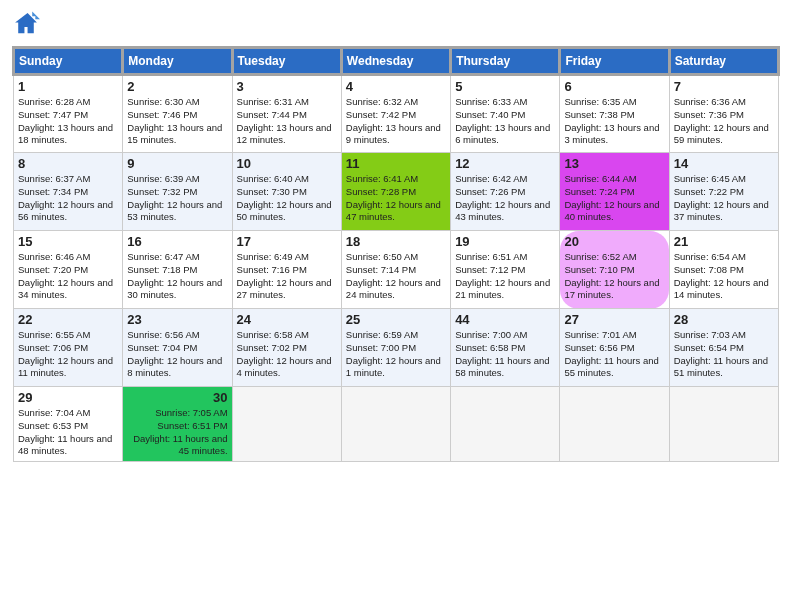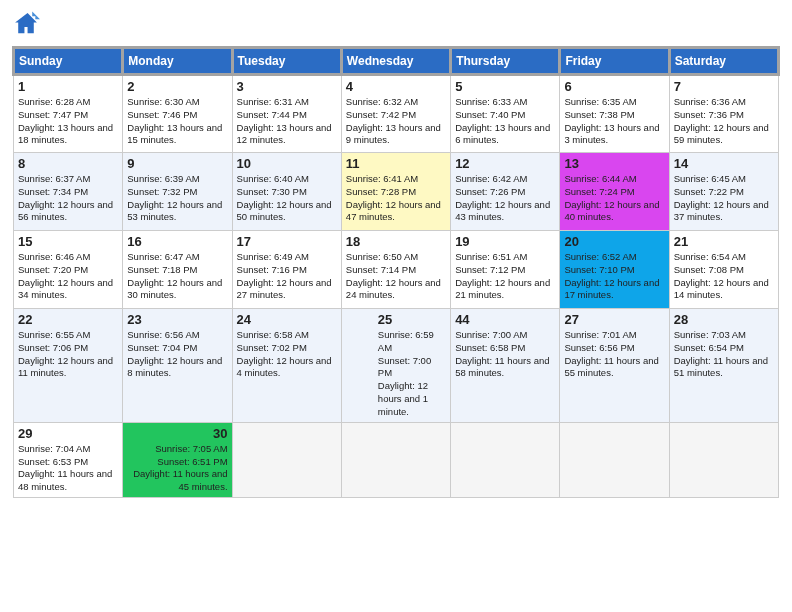--- a/index.html
+++ b/index.html
@@ -166,21 +166,21 @@
             <div class="cell-content">Sunrise: 6:37 AM<br>Sunset: 7:34 PM<br>Daylight: 12 hours and 56 minutes.</div>
           </td>
           <td style="background: rgb(238, 243, 251);">
             <span class="day-num">9</span>
             <div class="cell-content">Sunrise: 6:39 AM<br>Sunset: 7:32 PM<br>Daylight: 12 hours and 53 minutes.</div>
           </td>
           <td style="background: rgb(238, 243, 251);">
             <span class="day-num">10</span>
             <div class="cell-content">Sunrise: 6:40 AM<br>Sunset: 7:30 PM<br>Daylight: 12 hours and 50 minutes.</div>
           </td>
-          <td style="background: #fef9c3;">
+          <td style="background: #84cc16;">
             <span class="day-num">11</span>
             <div class="cell-content">Sunrise: 6:41 AM<br>Sunset: 7:28 PM<br>Daylight: 12 hours and 47 minutes.</div>
           </td>
           <td style="background: rgb(238, 243, 251);">
             <span class="day-num">12</span>
             <div class="cell-content">Sunrise: 6:42 AM<br>Sunset: 7:26 PM<br>Daylight: 12 hours and 43 minutes.</div>
           </td>
           <td style="background: #d946ef;">
             <span class="day-num">13</span>
             <div class="cell-content">Sunrise: 6:44 AM<br>Sunset: 7:24 PM<br>Daylight: 12 hours and 40 minutes.</div>
@@ -204,21 +204,21 @@
             <div class="cell-content">Sunrise: 6:49 AM<br>Sunset: 7:16 PM<br>Daylight: 12 hours and 27 minutes.</div>
           </td>
           <td style="background: rgb(255, 255, 255);">
             <span class="day-num">18</span>
             <div class="cell-content">Sunrise: 6:50 AM<br>Sunset: 7:14 PM<br>Daylight: 12 hours and 24 minutes.</div>
           </td>
           <td style="background: rgb(255, 255, 255);">
             <span class="day-num">19</span>
             <div class="cell-content">Sunrise: 6:51 AM<br>Sunset: 7:12 PM<br>Daylight: 12 hours and 21 minutes.</div>
           </td>
-          <td style="background: #0ea5e9;">
+          <td style="background: #f0abfc; border-radius: 19px;">
             <span class="day-num">20</span>
             <div class="cell-content">Sunrise: 6:52 AM<br>Sunset: 7:10 PM<br>Daylight: 12 hours and 17 minutes.</div>
           </td>
           <td style="background: rgb(255, 255, 255); margin-left: 41px;">
             <span class="day-num">21</span>
             <div class="cell-content">Sunrise: 6:54 AM<br>Sunset: 7:08 PM<br>Daylight: 12 hours and 14 minutes.</div>
           </td>
         </tr>
         <tr>
           <td style="background: rgb(238, 243, 251);">
@@ -226,21 +226,21 @@
             <div class="cell-content">Sunrise: 6:55 AM<br>Sunset: 7:06 PM<br>Daylight: 12 hours and 11 minutes.</div>
           </td>
           <td style="background: rgb(238, 243, 251);">
             <span class="day-num">23</span>
             <div class="cell-content">Sunrise: 6:56 AM<br>Sunset: 7:04 PM<br>Daylight: 12 hours and 8 minutes.</div>
           </td>
           <td style="background: rgb(238, 243, 251);">
             <span class="day-num">24</span>
             <div class="cell-content">Sunrise: 6:58 AM<br>Sunset: 7:02 PM<br>Daylight: 12 hours and 4 minutes.</div>
           </td>
-          <td style="background: rgb(238, 243, 251); padding-left: 36px;">
+          <td style="background: rgb(238, 243, 251);">
             <span class="day-num">25</span>
             <div class="cell-content">Sunrise: 6:59 AM<br>Sunset: 7:00 PM<br>Daylight: 12 hours and 1 minute.</div>
           </td>
           <td style="background: rgb(238, 243, 251);">
             <span class="day-num">44</span>
             <div class="cell-content">Sunrise: 7:00 AM<br>Sunset: 6:58 PM<br>Daylight: 11 hours and 58 minutes.</div>
           </td>
           <td style="background: rgb(238, 243, 251);">
             <span class="day-num">27</span>
             <div class="cell-content">Sunrise: 7:01 AM<br>Sunset: 6:56 PM<br>Daylight: 11 hours and 55 minutes.</div>

